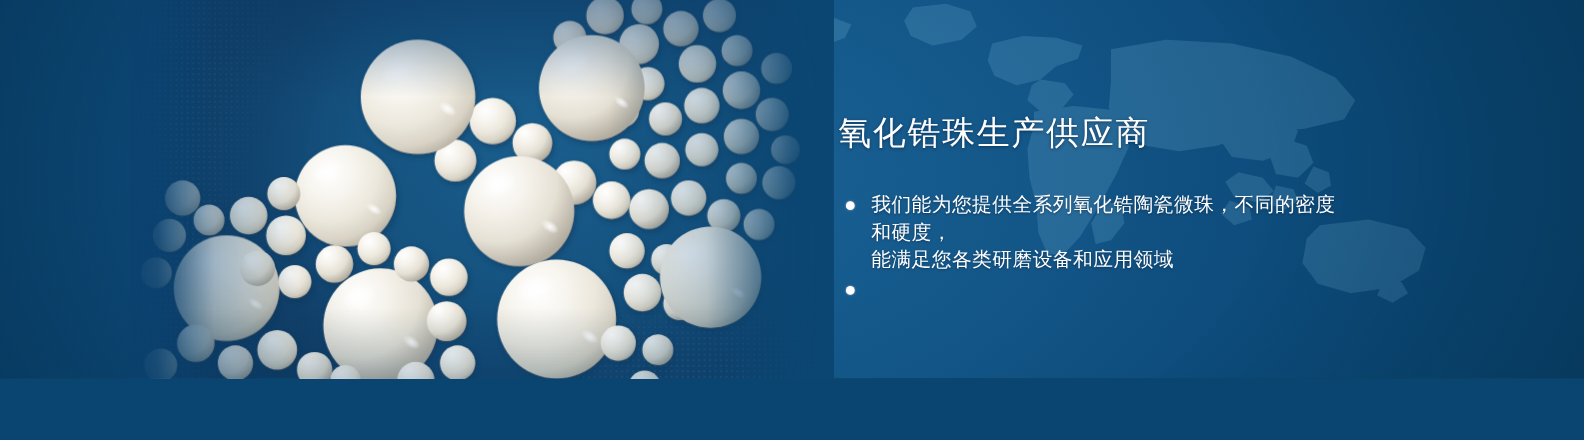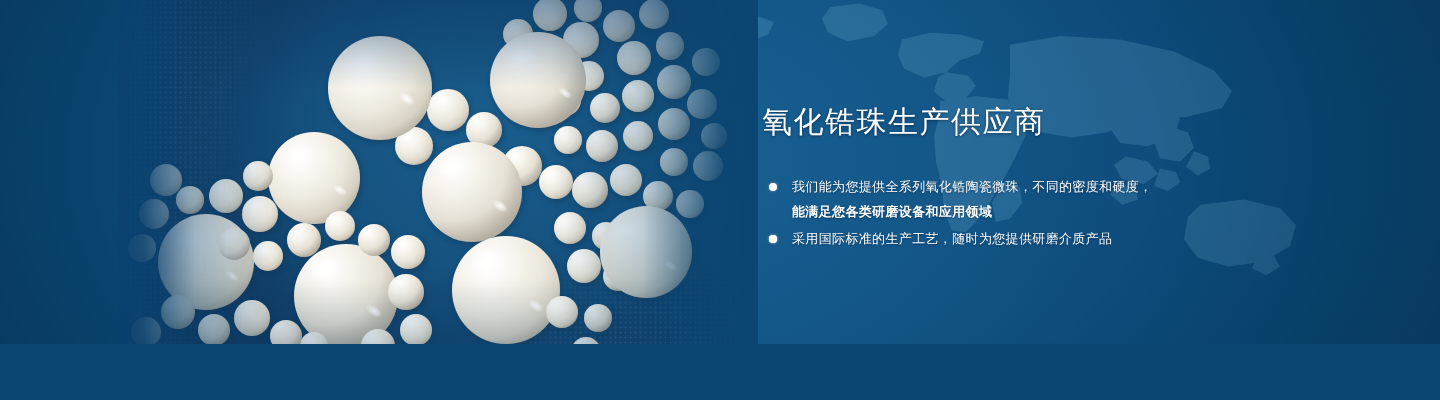--- a/index.html
+++ b/index.html
@@ -87,35 +87,35 @@
     white-space:nowrap;
   }
   .bullets{
     list-style:none;
     margin:34px 0 0 0;padding:0;
   }
   .bullet{
     position:relative;
     padding-left:30px;
     color:#ffffff;
-    font-size:13px;
+    font-size:18px;
     line-height:25px;
     letter-spacing:.35px;
     margin-bottom:2px;
     text-shadow:0 1px 2px rgba(0,20,45,.45);
   }
   .bullet .dot{
     position:absolute;
     left:7px;top:9px;
     width:8px;height:8px;
     border-radius:50%;
     background:#ffffff;
     box-shadow:0 0 2px rgba(255,255,255,.5);
   }
-  .bullet .line2{display:block;font-weight:bold;}
+  .bullet .line2{display:block;}
 </style>
 </head>
 <body>
 
 <div class="banner">
 
   <div class="bg-base"></div>
 
   <div class="bg-map">
     <svg viewBox="0 0 1440 400" preserveAspectRatio="none" aria-hidden="true">
@@ -314,20 +314,16 @@
 
     <ul class="bullets">
       <li class="bullet">
         <span class="dot"></span>
         <span>我们能为您提供全系列氧化锆陶瓷微珠，不同的密度和硬度，</span>
         <span class="line2">能满足您各类研磨设备和应用领域</span>
       </li>
       <li class="bullet">
         <span class="dot"></span>
       </li>
-      <li class="bullet">
-        <span class="dot"></span>
-        <span>采用国际标准的生产工艺，随时为您提供研磨介质产品</span>
-      </li>
     </ul>
   </div>
 
 </div>
 
 </body></html>

